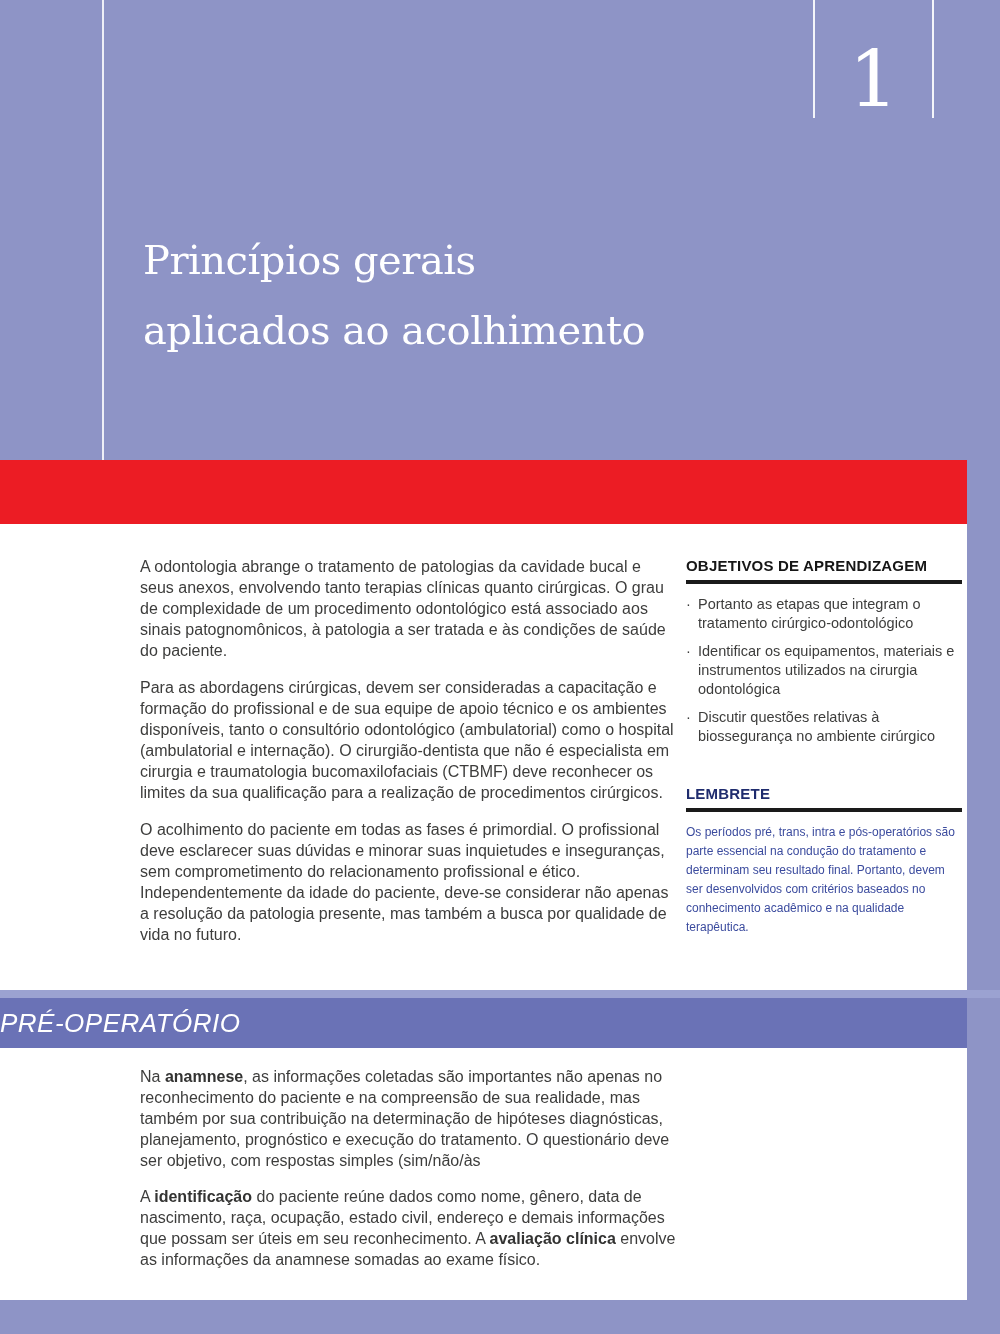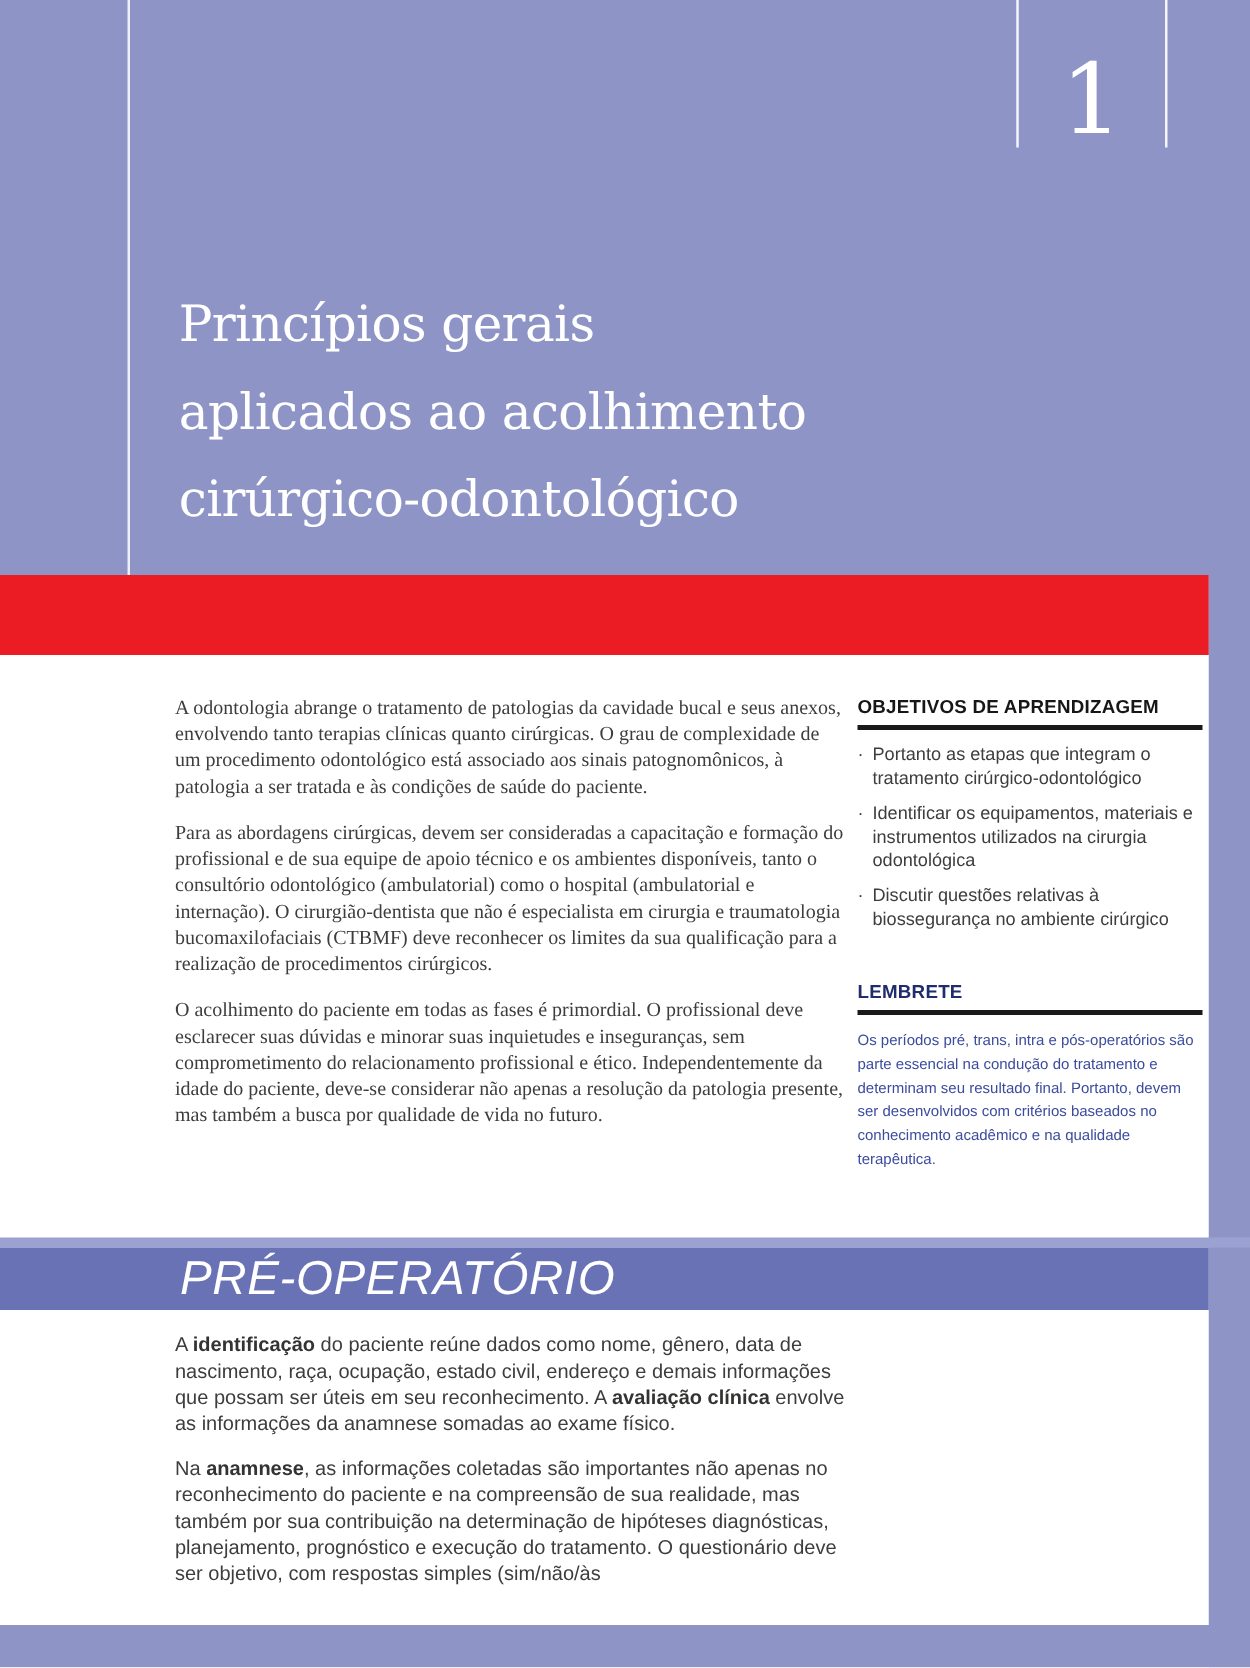--- a/index.html
+++ b/index.html
@@ -64,21 +64,20 @@
     width:967px; height:64px;
     background:#EC1C24;
   }
 
   
   .intro-column {
     position:absolute; left:140px; top:556px;
     width:536px;
     font-size:16px; line-height:21px;
     color:#3D3D3C;
-    font-family:Liberation Serif, serif;
   }
   .intro-column p { margin:0 0 16px 0; }
 
   
   .sidebar {
     position:absolute; left:686px; top:556px;
     width:276px;
     color:#3D3D3C;
   }
   .sb-heading {
@@ -110,24 +109,23 @@
     position:absolute; top:990px; left:0;
     width:1000px; height:8px;
     background:#9BA2D1;
   }
   .preop-band {
     position:absolute; top:998px; left:0;
     width:967px; height:50px;
     background:#6A72B6;
   }
   .preop-heading {
-    padding-left:144px;
     font-style:italic;
     font-weight:500;
-    font-size:38px; line-height:50px;
+    font-size:26px; line-height:50px;
     color:#ffffff;
     letter-spacing:0.5px;
   }
 
   
   .preop-column {
     position:absolute; left:140px; top:1066px;
     width:545px;
     font-size:16px; line-height:21px;
     color:#3D3D3C;
@@ -150,21 +148,20 @@
   <div class="right-edge-band"></div>
 
   <div class="chapter-header">
     <div class="header-rule-left"></div>
     <div class="chapter-rule-a"></div>
     <div class="chapter-rule-b"></div>
     <div class="chapter-number">1</div>
     <h1 class="chapter-title">
       <span>Princípios gerais</span><br>
       <span>aplicados ao acolhimento</span><br>
-      <span>cirúrgico-odontológico</span>
     </h1>
   </div>
 
   <div class="red-accent-band"></div>
 
   <div class="intro-column">
     <p>A odontologia abrange o tratamento de patologias da cavidade bucal e seus anexos, envolvendo tanto terapias clínicas quanto cirúrgicas. O grau de complexidade de um procedimento odontológico está associado aos sinais patognomônicos, à patologia a ser tratada e às condições de saúde do paciente.</p>
     <p>Para as abordagens cirúrgicas, devem ser consideradas a capacitação e formação do profissional e de sua equipe de apoio técnico e os ambientes disponíveis, tanto o consultório odontológico (ambulatorial) como o hospital (ambulatorial e internação). O cirurgião-dentista que não é especialista em cirurgia e traumatologia bucomaxilofaciais (CTBMF) deve reconhecer os limites da sua qualificação para a realização de procedimentos cirúrgicos.</p>
     <p>O acolhimento do paciente em todas as fases é primordial. O profissional deve esclarecer suas dúvidas e minorar suas inquietudes e inseguranças, sem comprometimento do relacionamento profissional e ético. Independentemente da idade do paciente, deve-se considerar não apenas a resolução da patologia presente, mas também a busca por qualidade de vida no futuro.</p>
   </div>
@@ -196,22 +193,22 @@
     </section>
   </aside>
 
   <div class="preop-strip"></div>
   <div class="preop-band">
     <h2 class="preop-heading">PRÉ-OPERATÓRIO</h2>
   </div>
 
   <div class="preop-column">
     <p>
+      <span>Na </span><strong>anamnese</strong><span>, as informações coletadas são importantes não apenas no reconhecimento do paciente e na compreensão de sua realidade, mas também por sua contribuição na determinação de hipóteses diagnósticas, planejamento, prognóstico e execução do tratamento. O questionário deve ser objetivo, com respostas simples (sim/não/às</span>
+    </p>
+    <p>
       <span>A </span><strong>identificação</strong><span> do paciente reúne dados como nome, gênero, data de nascimento, raça, ocupação, estado civil, endereço e demais informações que possam ser úteis em seu reconhecimento. A </span><strong>avaliação clínica</strong><span> envolve as informações da anamnese somadas ao exame físico.</span>
     </p>
-    <p>
-      <span>Na </span><strong>anamnese</strong><span>, as informações coletadas são importantes não apenas no reconhecimento do paciente e na compreensão de sua realidade, mas também por sua contribuição na determinação de hipóteses diagnósticas, planejamento, prognóstico e execução do tratamento. O questionário deve ser objetivo, com respostas simples (sim/não/às</span>
-    </p>
   </div>
 
   <div class="footer-band"></div>
 
 </div>
 
 </body></html>

